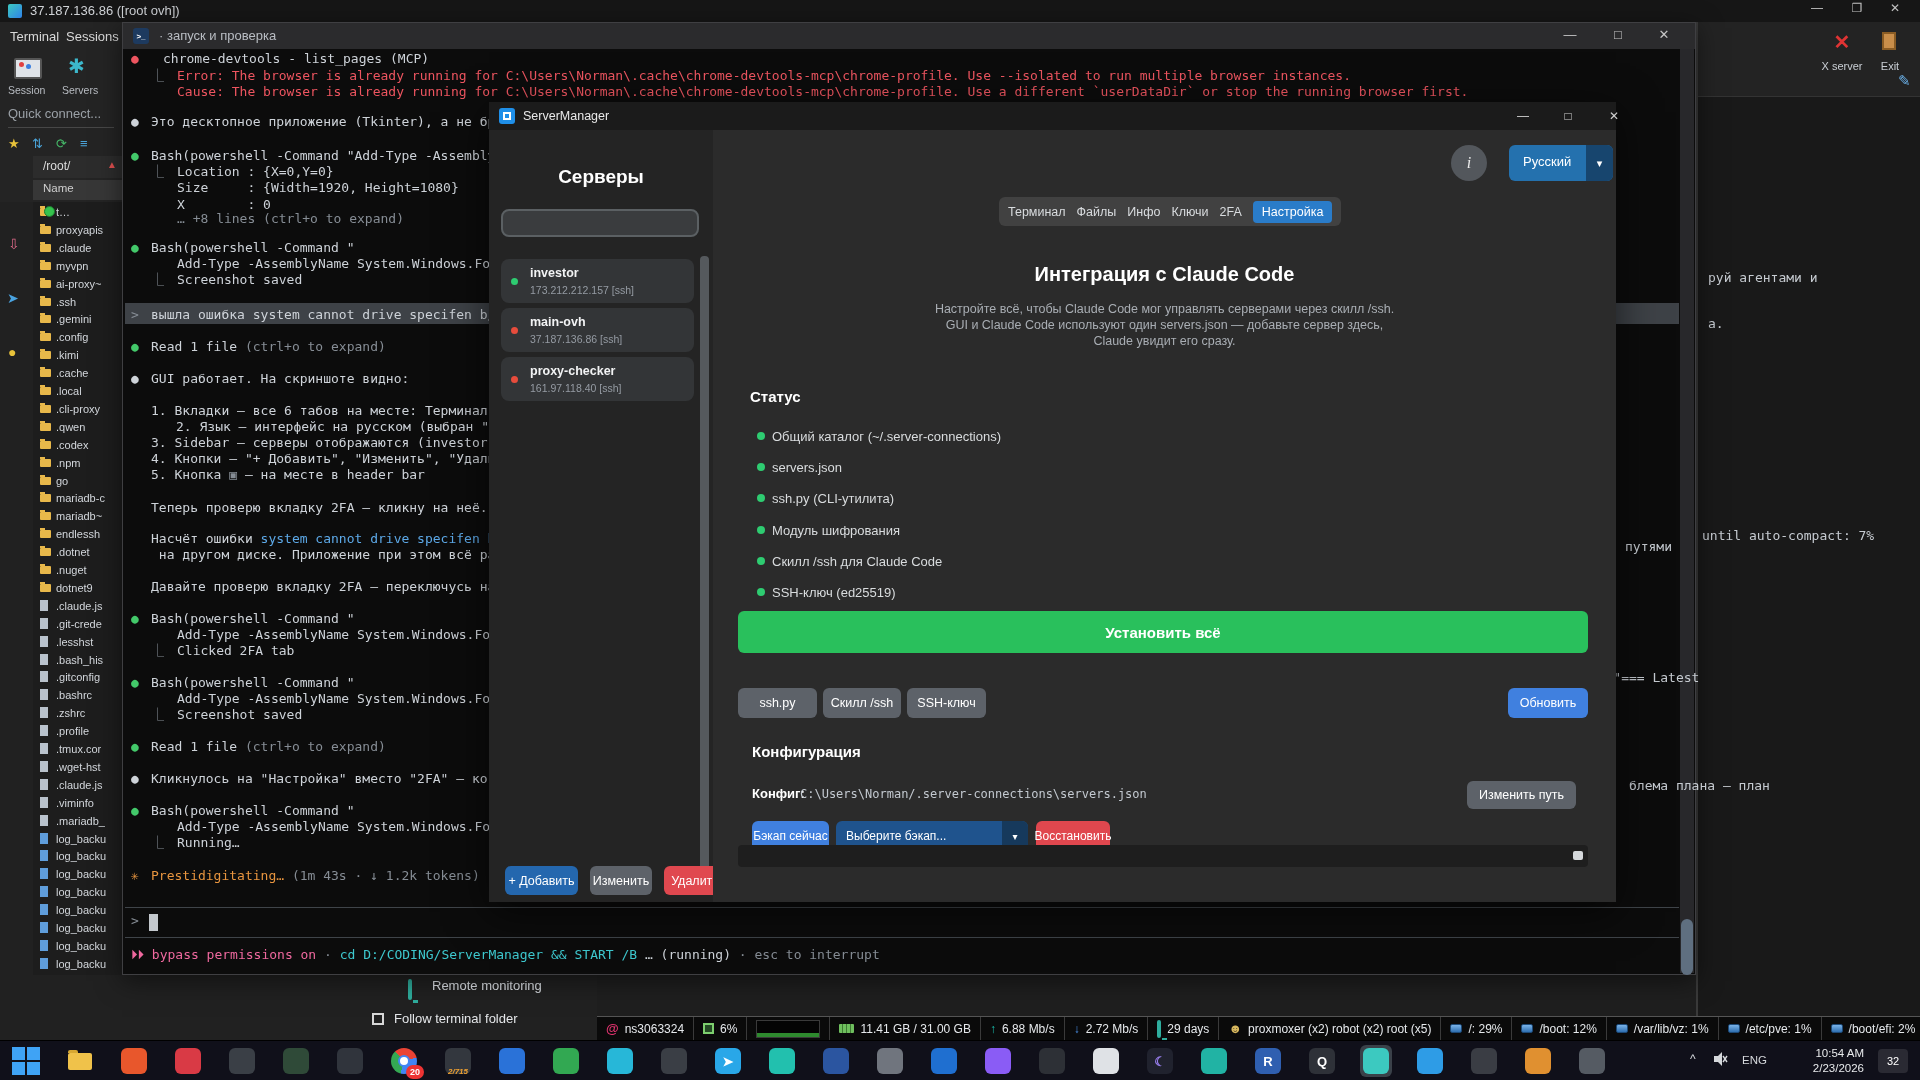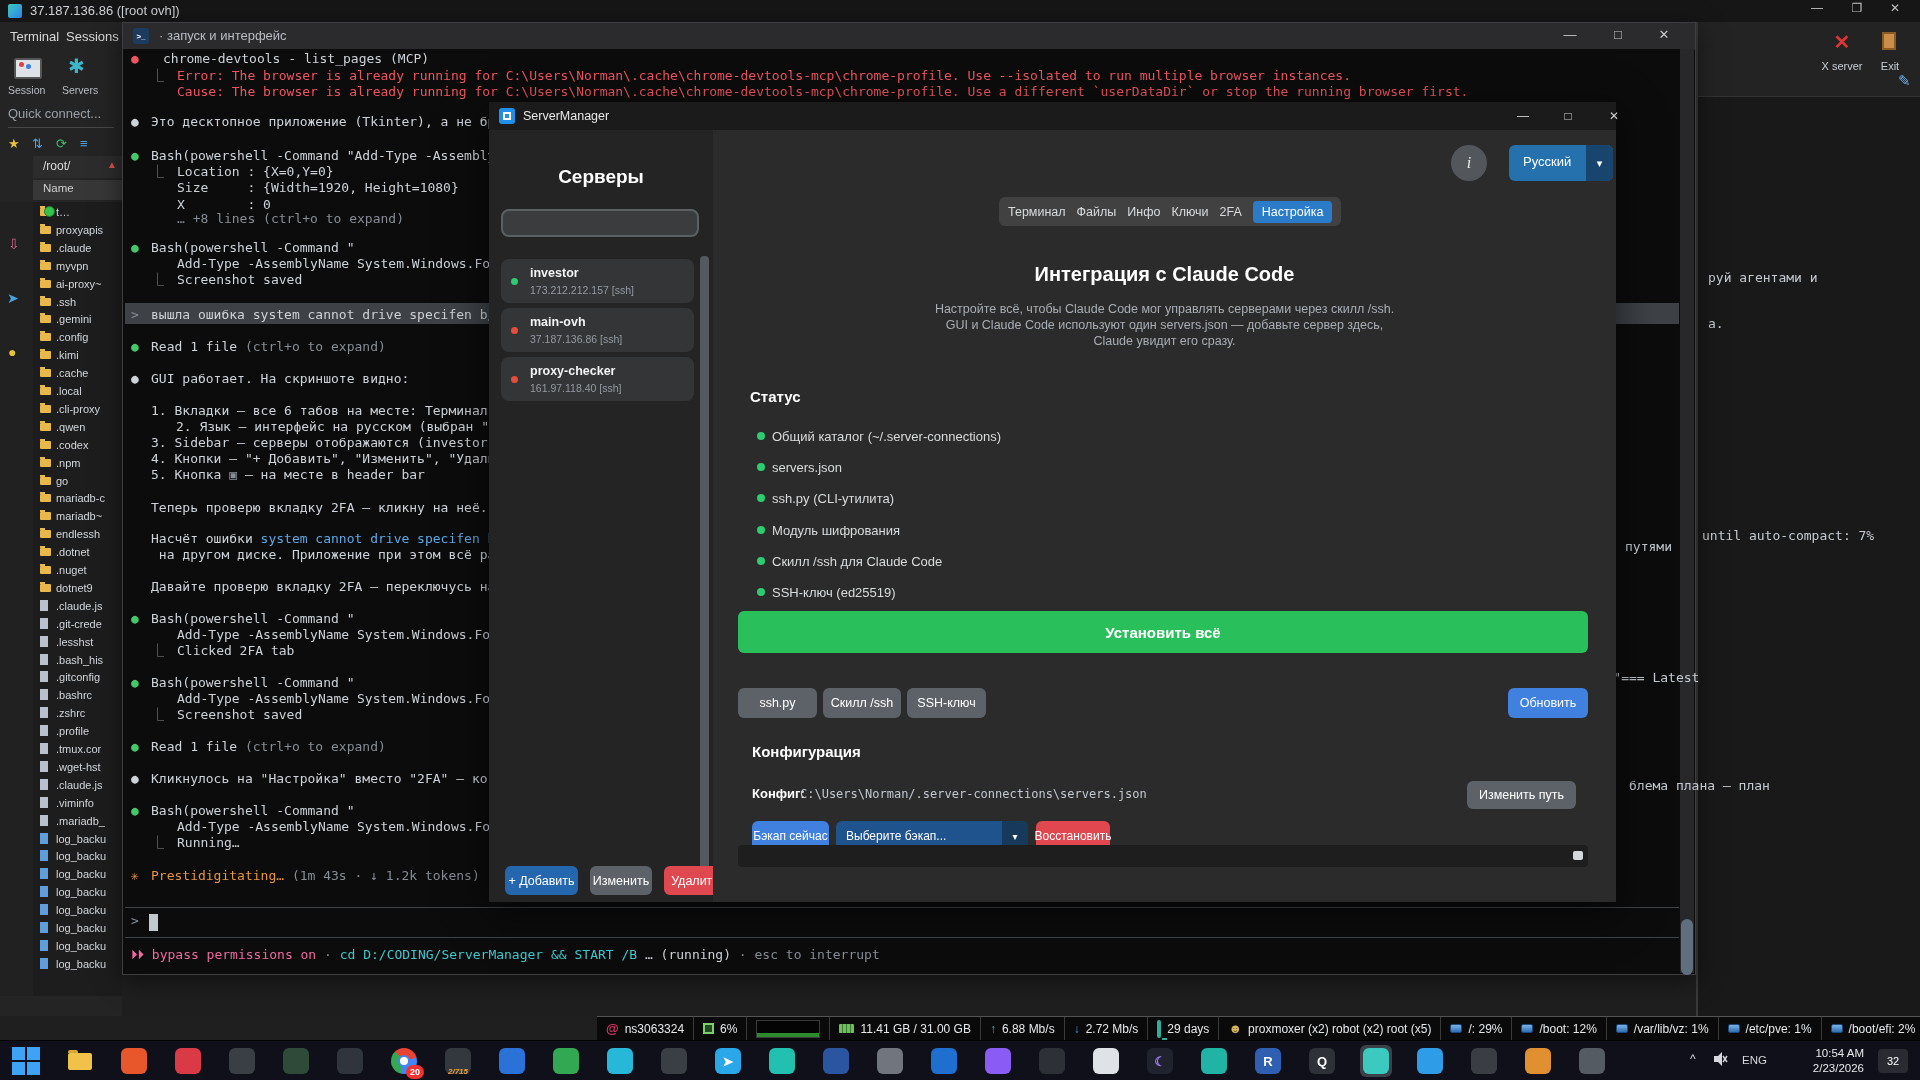--- a/index.html
+++ b/index.html
@@ -362,20 +362,26 @@
         <span class="abs" style="left:176px;top:38px;width:32px;text-align:center;font-size:11px;color:#c9ced4;">Exit</span>
       </div>
       <span class="abs" style="left:200px;top:50px;color:#6ab0e8;font-size:15px;">✎</span>
       <div id="frags" style="position:absolute;left:-1696px;top:-22px;width:1920px;height:1080px;">
           <div class="frag mono" style="left: 1706px; top: 270px;">руй агентами и</div>
           <div class="frag mono" style="left: 1706px; top: 316px;">а.</div>
           <div class="frag mono" style="left: 1700px; top: 528px;">until auto-compact: 7%</div>
         </div>
     </div>
 
+    <div id="footer-left">
+      <span class="abs" style="left:408px;top:6px;"><span class="mini-mon"></span></span>
+      <span class="abs" style="left:432px;top:3px;color:#dfe3e8;font-size:13px;">Remote monitoring</span>
+      <span class="abs" style="left:372px;top:38px;width:12px;height:12px;border:2px solid #d8d8d8;box-sizing:border-box;"></span>
+      <span class="abs" style="left:394px;top:36px;color:#e4e6e9;font-size:13px;">Follow terminal folder</span>
+    </div>
     <div id="stats-bar">
         <div class="stat">
           <span class="si si-debian">@</span>
           <span>ns3063324</span>
         </div>
         <div class="stat">
           <span class="si si-cpu"></span>
           <span>6%</span>
         </div>
         <div class="stat">
@@ -420,21 +426,21 @@
         <div class="stat">
           <span class="si si-disk"></span>
           <span>/boot/efi: 2%</span>
         </div>
       </div>
   </div>
 
   <div id="term">
     <div id="term-titlebar">
       <span id="ps-icon">&gt;_</span>
-      <span id="term-title">· запуск и интерфейс</span>
+      <span id="term-title">· запуск и проверка</span>
       <span class="tctl" style="right:110px;">—</span>
       <span class="tctl" style="right:62px;">□</span>
       <span class="tctl" style="right:16px;">✕</span>
     </div>
     <div id="tlines">
         <div class="tline" style="top: 2px;"><span class="tmark c-red" style="left: 8px;">●</span><span class="ttext" style="left: 40px;"><span class="c-w">chrome-devtools - list_pages (MCP)</span></span></div>
         <div class="tline" style="top: 19px;"><span class="tmark c-dim" style="left: 28px;">⎿</span><span class="ttext" style="left: 54px;"><span class="c-red">Error: The browser is already running for C:\Users\Norman\.cache\chrome-devtools-mcp\chrome-profile. Use --isolated to run multiple browser instances.</span></span></div>
         <div class="tline" style="top: 35px;"><span class="ttext" style="left: 54px;"><span class="c-red">Cause: The browser is already running for C:\Users\Norman\.cache\chrome-devtools-mcp\chrome-profile. Use a different `userDataDir` or stop the running browser first.</span></span></div>
         <div class="tline" style="top: 65px;"><span class="tmark c-w" style="left: 8px;">●</span><span class="ttext" style="left: 28px;"><span class="c-w">Это десктопное приложение (Tkinter), а не бр</span></span></div>
         <div class="tline" style="top: 99px;"><span class="tmark c-grn" style="left: 8px;">●</span><span class="ttext" style="left: 28px;"><span class="c-w">Bash(powershell -Command "Add-Type -Assembly</span></span></div>

